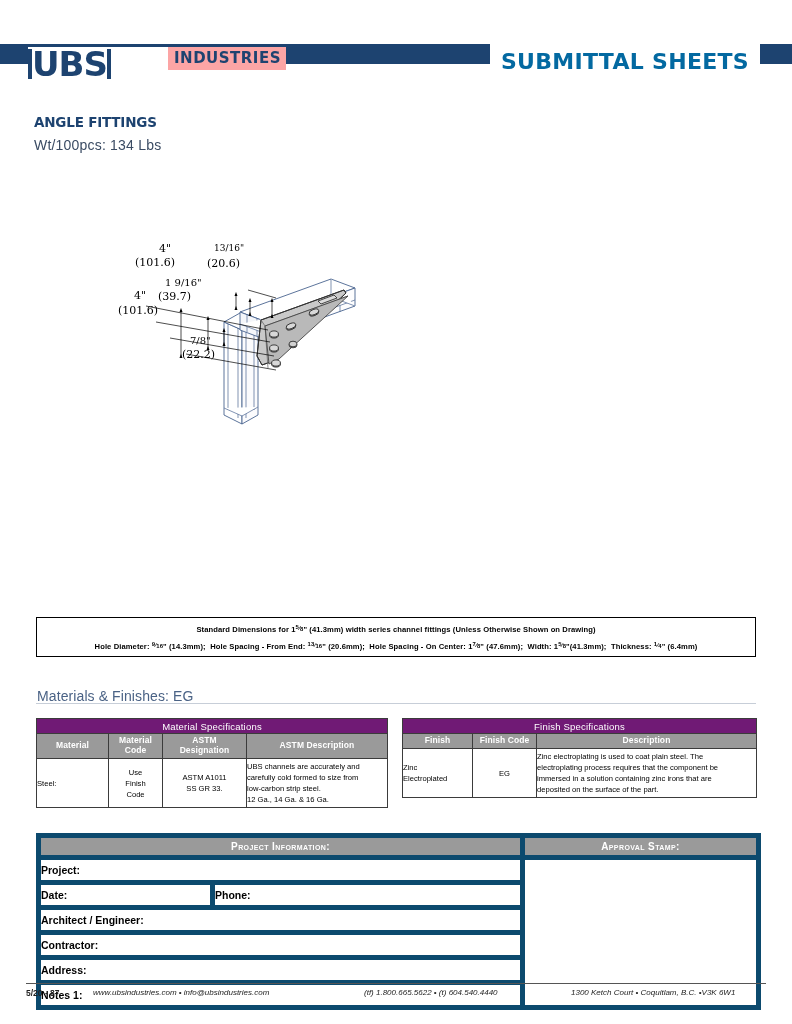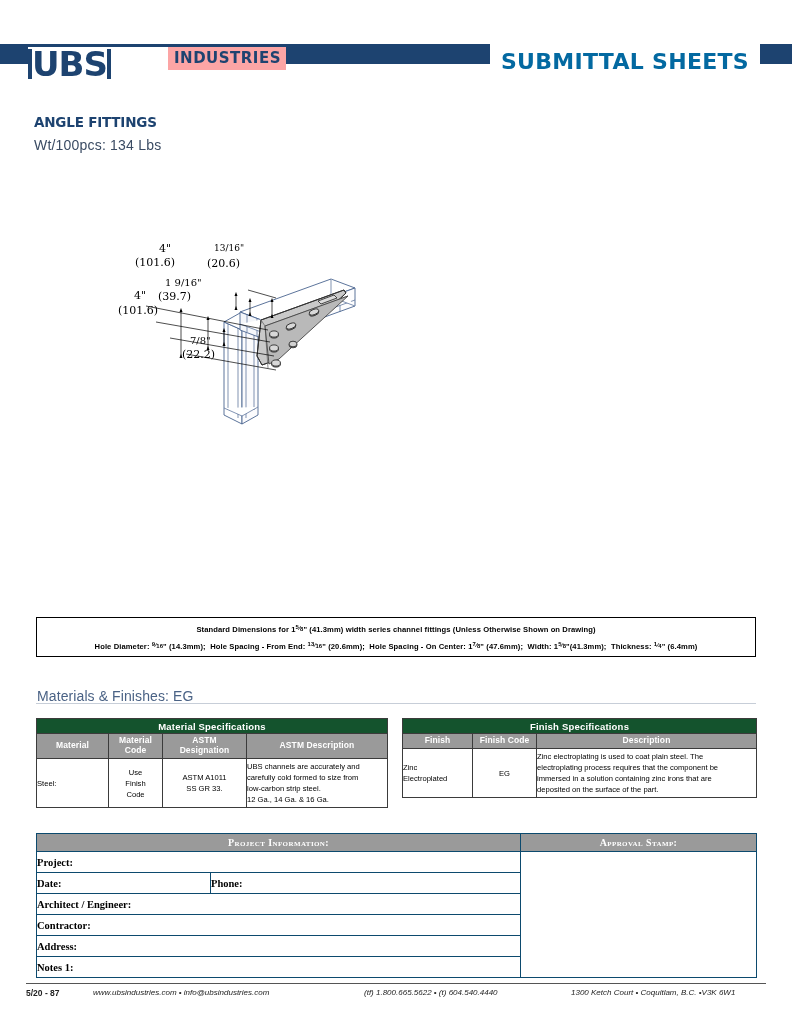--- a/index.html
+++ b/index.html
@@ -182,23 +182,23 @@
     position: absolute;
     border-collapse: collapse;
     table-layout: fixed;
   }
   .spec-table td, .spec-table th {
     border: 1px solid #3b3b3b;
     padding: 0;
     vertical-align: middle;
   }
   .tbl-title {
-    background: #14532d;
+    background: #701a75;
     color: #ffffff;
-    font-weight: bold;
+    font-weight: normal;
     font-size: 9.5px;
     text-align: center;
     height: 14px;
     letter-spacing: 0.2px;
   }
   .tbl-head {
     background: #9a9a9a;
     color: #ffffff;
     font-weight: bold;
     font-size: 8.5px;
@@ -225,23 +225,22 @@
   
   #project-table {
     position: absolute;
     left: 36px;
     top: 833px;
     width: 720px;
     border-collapse: collapse;
     table-layout: fixed;
   }
   #project-table td {
-    border: 1px solid #0c4a6e;
+    border: 5px solid #0c4a6e;
     padding: 0;
-    font-family: Liberation Serif, serif;
   }
   .pi-title {
     background: #9a9a9a;
     color: #ffffff;
     font-weight: bold;
     font-size: 10px;
     text-align: center;
     height: 17px;
     font-variant: small-caps;
     letter-spacing: 0.4px;

